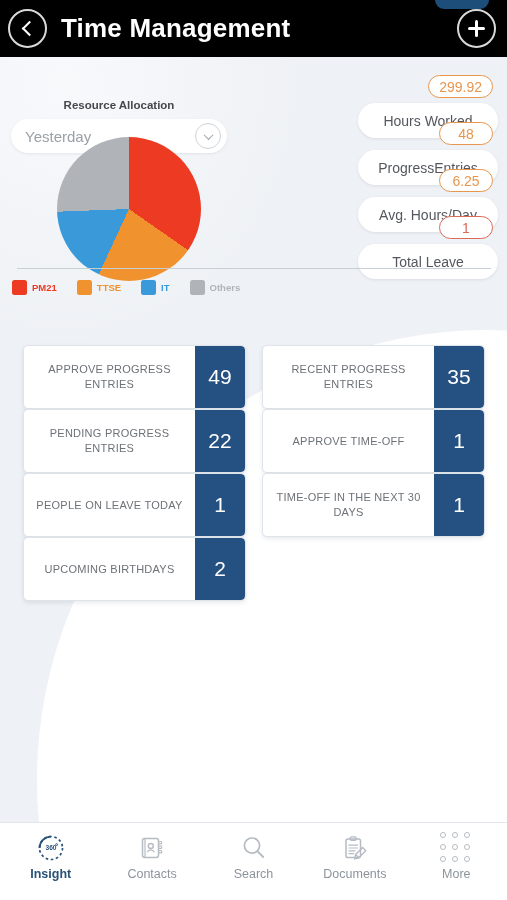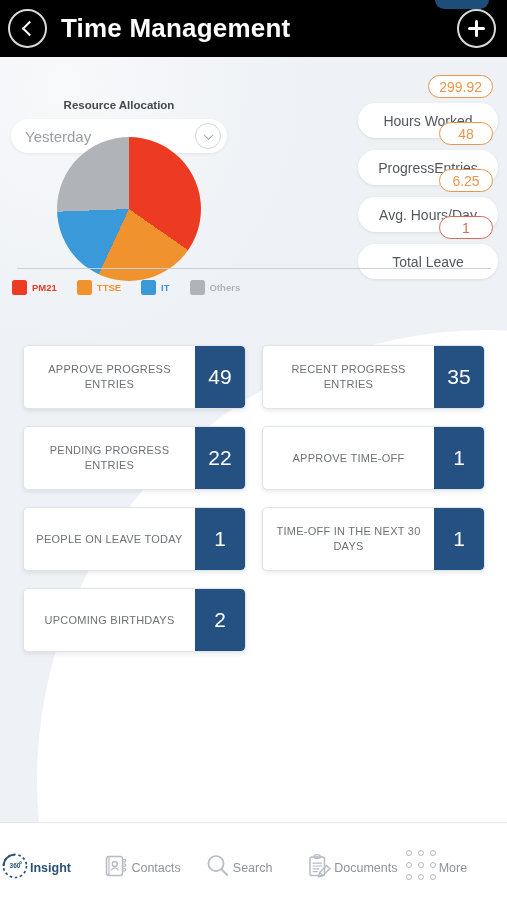--- a/index.html
+++ b/index.html
@@ -137,21 +137,21 @@
     background:#c9cfd6; z-index:2;
   }
 
   
   .tiles {
     position:absolute; left:23px; top:345px;
     width:462px;
     display:flex; gap:16px;
     z-index:2;
   }
-  .tile-col { display:flex; flex-direction:column; gap:17px; width:223px; }
+  .tile-col { display:flex; flex-direction:column; width:223px; }
   .tile {
     position:relative;
     height:64px;
     background:#ffffff;
     border:1px solid #dfe4ea;
     border-radius:5px;
     box-shadow:0 2px 4px rgba(40,60,90,0.10);
     display:flex; align-items:stretch;
     overflow:hidden;
   }
@@ -173,21 +173,21 @@
 
   
   .navbar {
     position:absolute; left:0; bottom:0; width:507px; height:78px;
     background:#ffffff;
     border-top:1px solid #e3e7ec;
     display:flex; z-index:5;
   }
   .nav-item {
     flex:1;
-    display:flex; 
+    display:flex; flex-direction:column;
     align-items:center; justify-content:flex-start;
     padding-top:9px;
   }
   .nav-icon { height:32px; display:flex; align-items:center; justify-content:center; }
   .nav-label { font-size:12.5px; color:#8d949c; margin-top:3px; }
   .nav-item.active .nav-label { color:#2a5278; font-weight:bold; }
 
   .dots { display:grid; grid-template-columns:repeat(3,9px); grid-template-rows:repeat(3,9px); gap:3px; }
   .dot { width:6px; height:6px; border-radius:50%; border:1.2px solid #b6bcc3; }
 </style>

